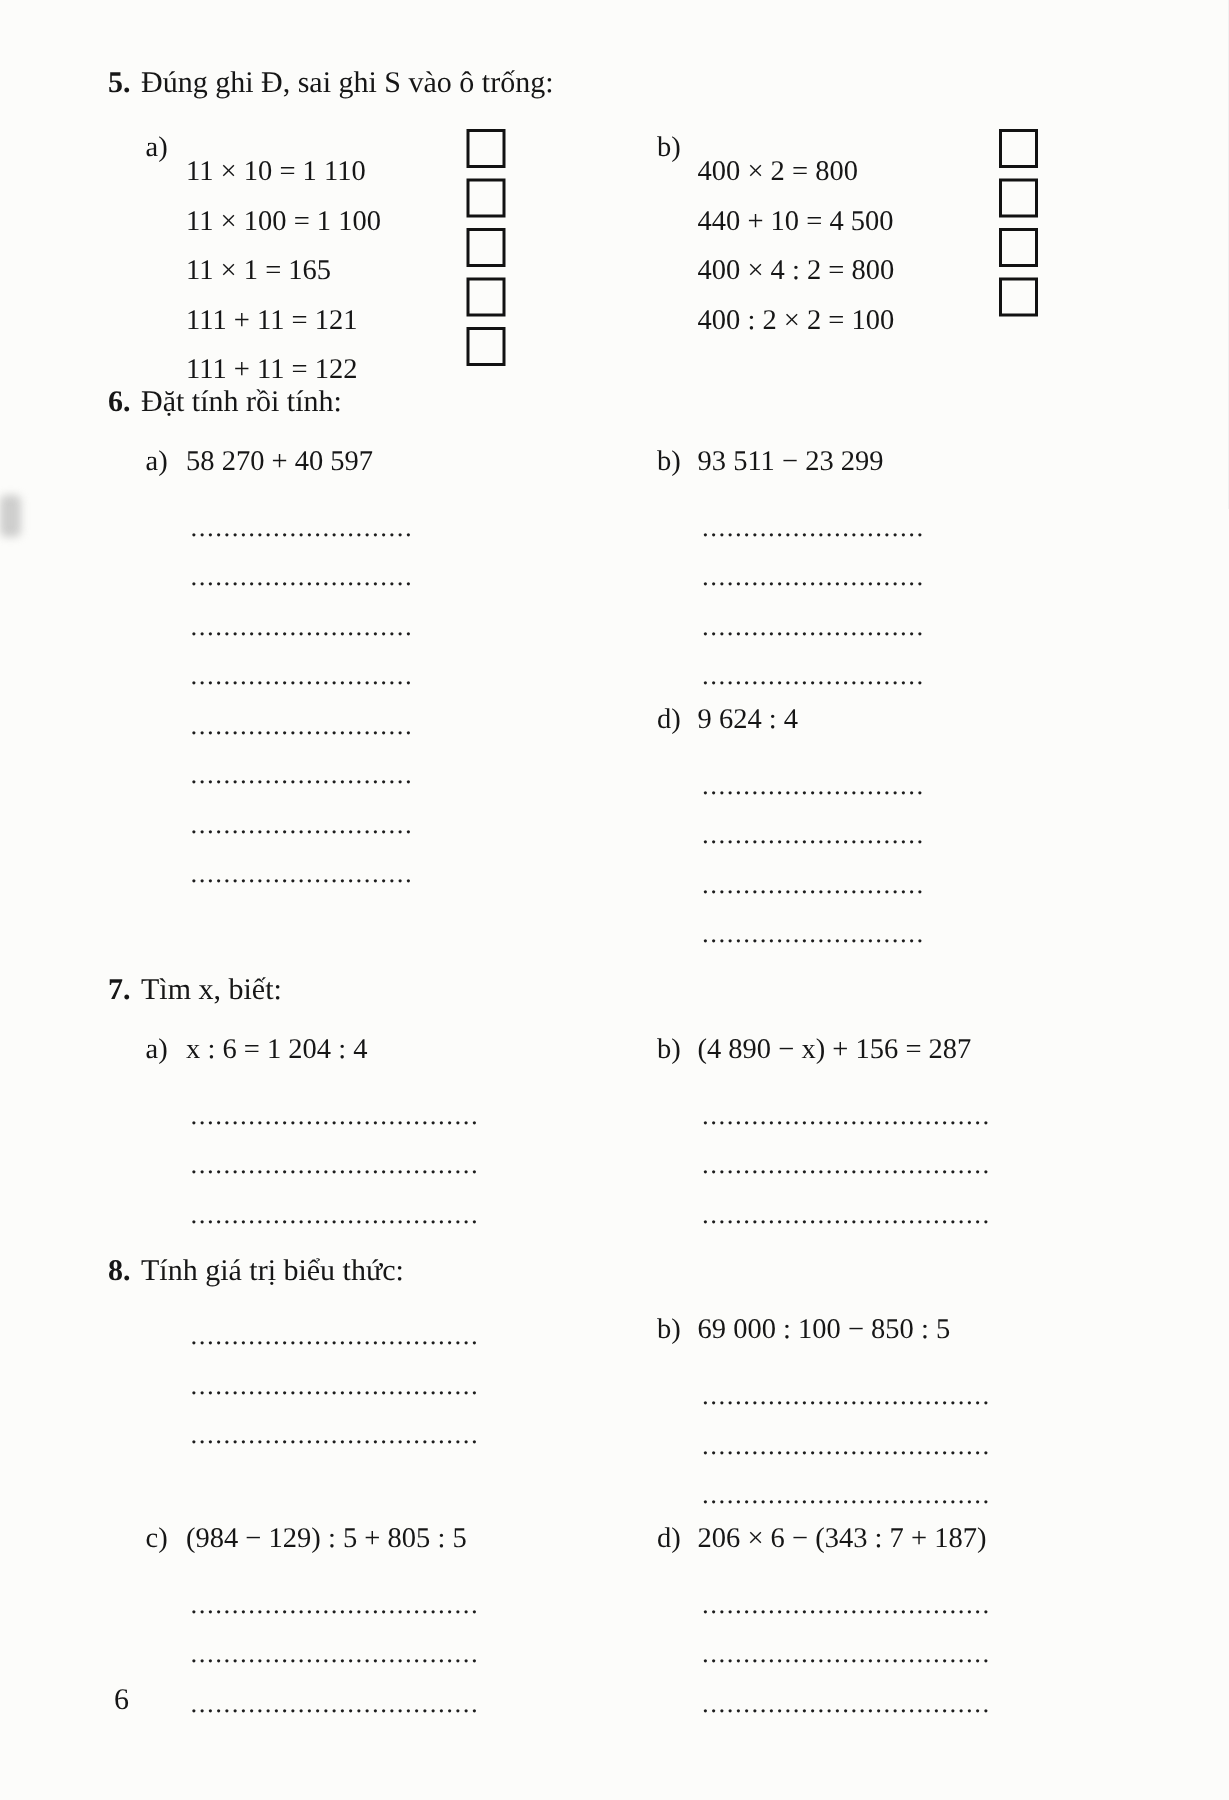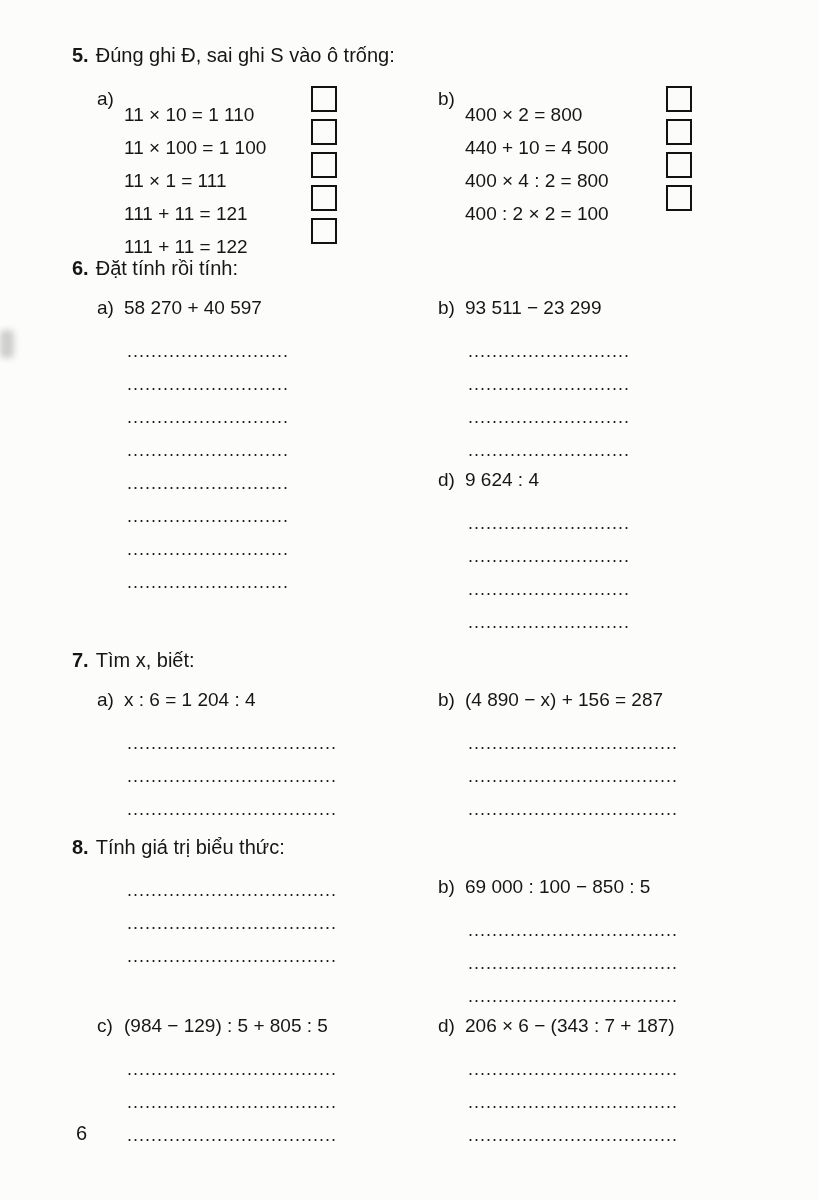--- a/index.html
+++ b/index.html
@@ -3,21 +3,21 @@
 <meta charset="utf-8">
 <style>
   * { margin: 0; padding: 0; box-sizing: border-box; }
   html, body { background: #e9e9e9; }
   .page {
     position: relative;
     width: 819px;
     height: 1200px;
     margin: 0 auto;
     background: #fcfcfa;
-    font-family: Liberation Sans, sans-serif;
+    font-family: Liberation Serif, serif;
     color: #161616;
     overflow: hidden;
     padding-left: 16px;
   }
   .content { position: absolute; top: 42px; left: 72px; right: 54px; }
 
   .ex-heading { font-size: 20px; line-height: 26px; margin-bottom: 14px; }
   .ex-num { font-weight: bold; margin-right: 7px; }
 
   .grid2 { display: grid; grid-template-columns: 366px 1fr; align-items: start; }
@@ -80,21 +80,21 @@
             <span class="tf-box"></span>
           </div>
           <div class="tf-row">
             <span class="part-label"></span>
             <span class="tf-expr">11 × 100 = 1 100</span>
             <span class="tf-spacer"></span>
             <span class="tf-box"></span>
           </div>
           <div class="tf-row">
             <span class="part-label"></span>
-            <span class="tf-expr">11 × 1 = 111</span>
+            <span class="tf-expr">11 × 1 = 165</span>
             <span class="tf-spacer"></span>
             <span class="tf-box"></span>
           </div>
           <div class="tf-row">
             <span class="part-label"></span>
             <span class="tf-expr">111 + 11 = 121</span>
             <span class="tf-spacer"></span>
             <span class="tf-box"></span>
           </div>
           <div class="tf-row">

